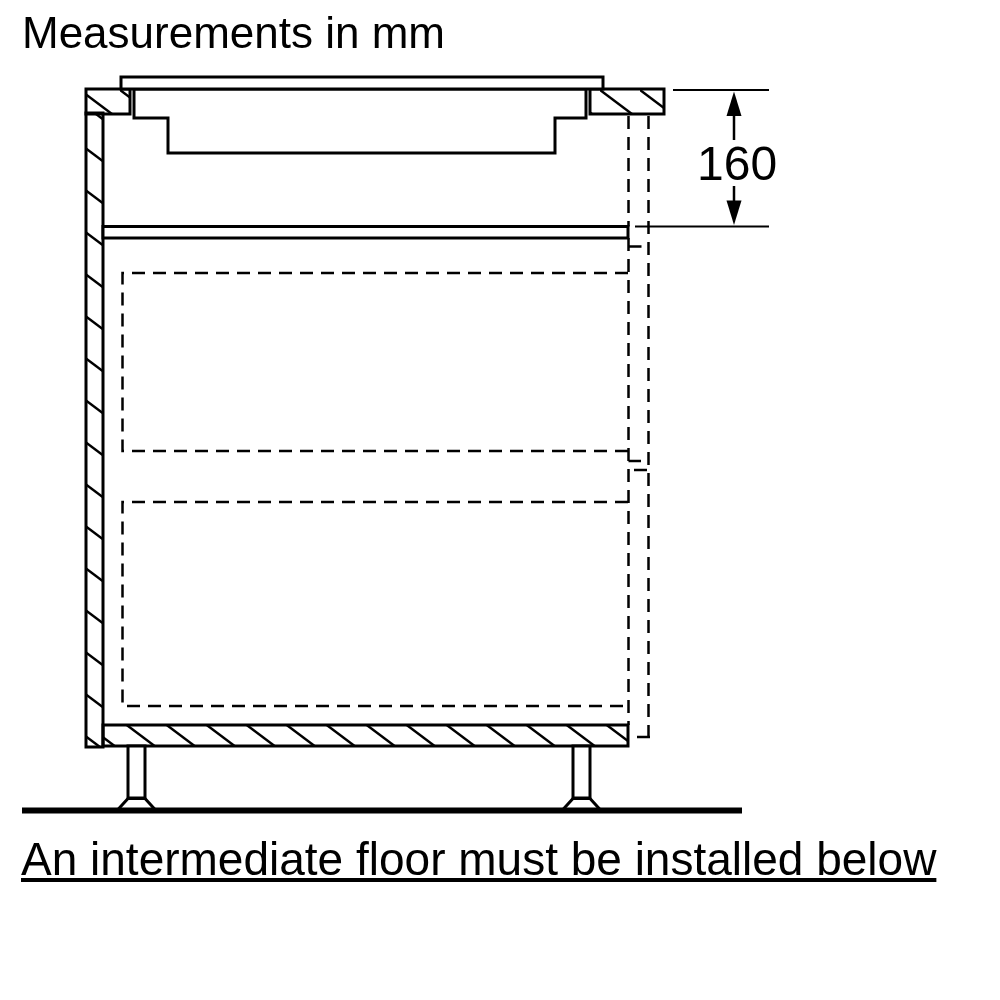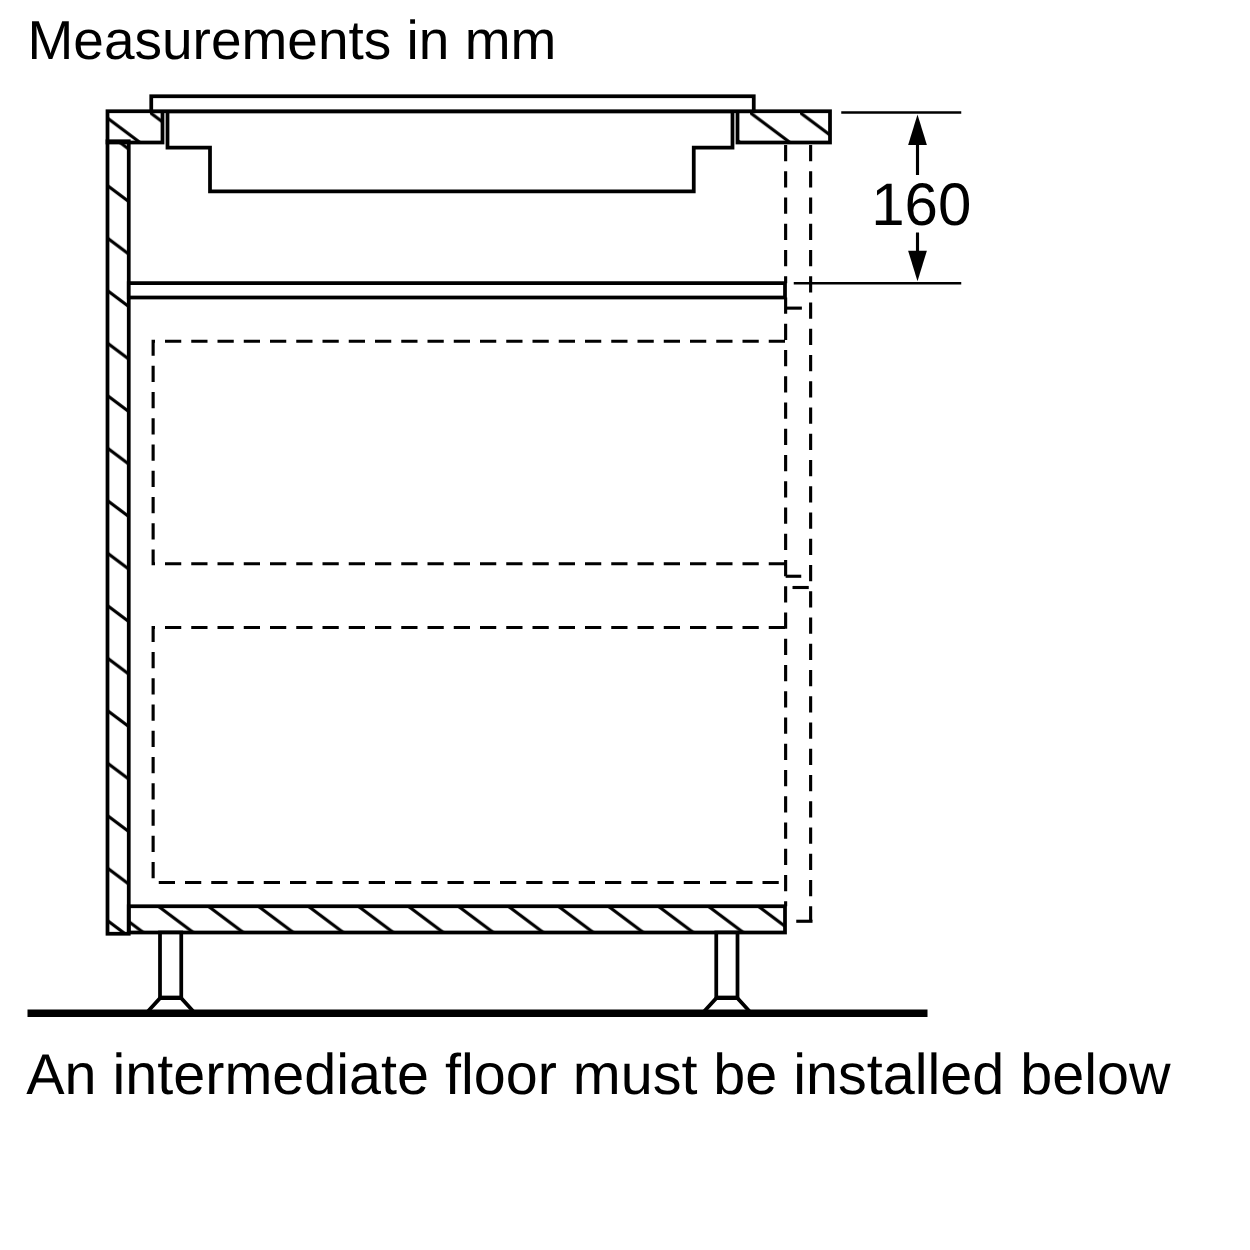--- a/index.html
+++ b/index.html
@@ -23,20 +23,21 @@
     position:absolute;
     left:0;top:0;
     width:1000px;height:1000px;
   }
   .note-text{
     position:absolute;
     left:21px;top:837px;
     font-size:46px;
     line-height:45.5px;
     white-space:nowrap;
+    text-decoration:underline;
   }
   .dim-label{
     font-family:"Liberation Sans","DejaVu Sans",sans-serif;
     font-size:48px;
   }
 </style>
 </head>
 <body>
 
 <div class="page-title">Measurements in mm</div>

